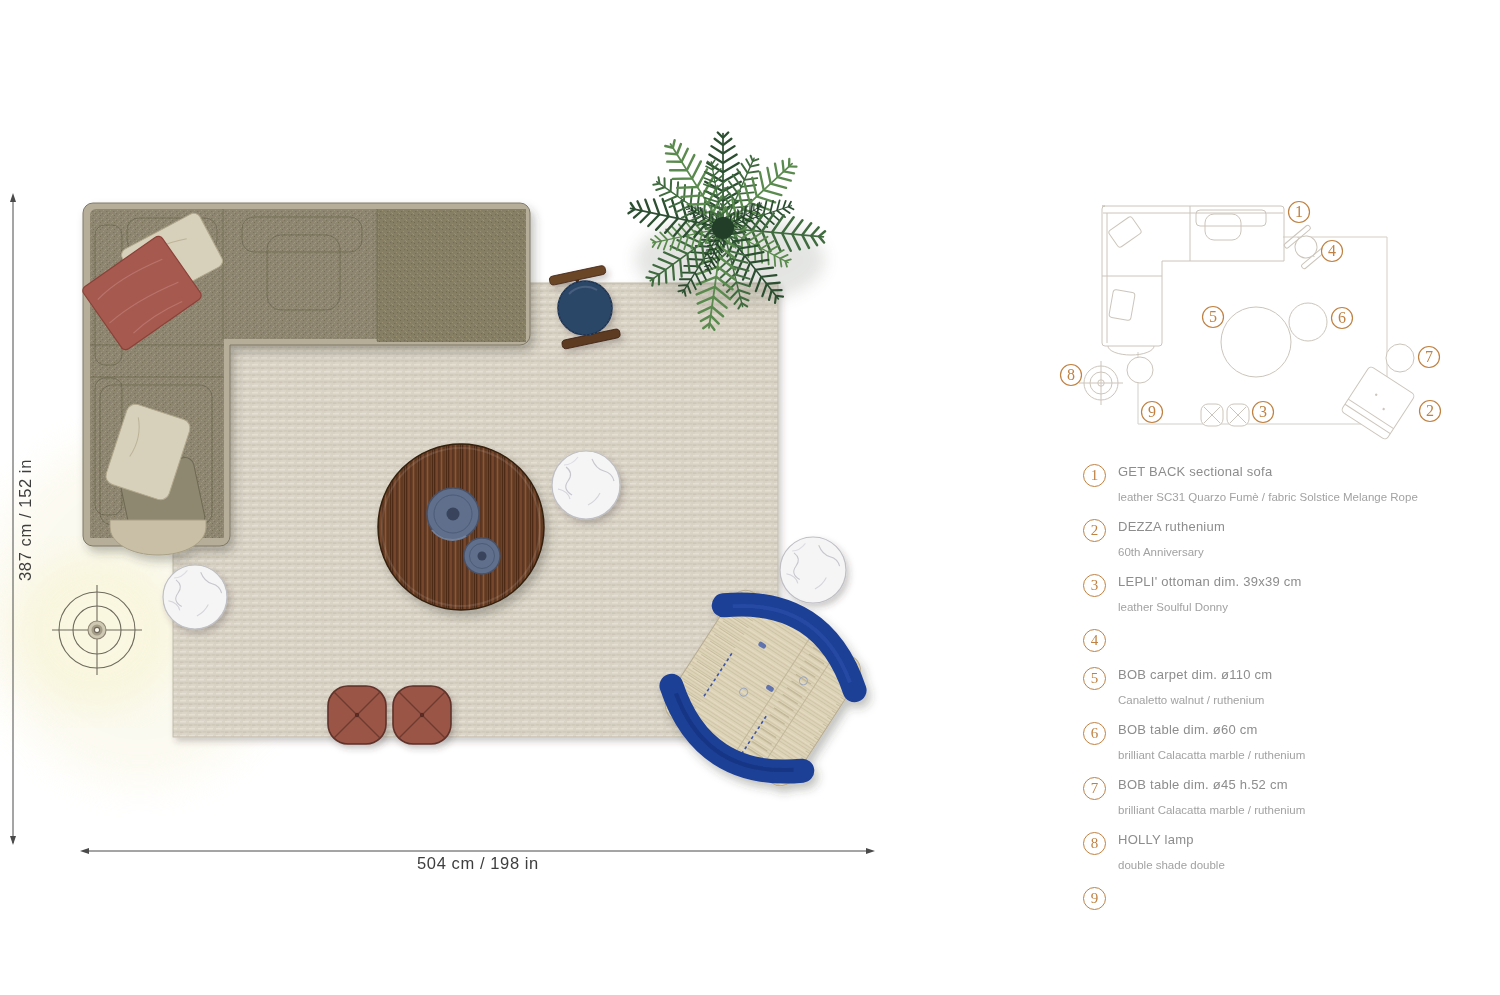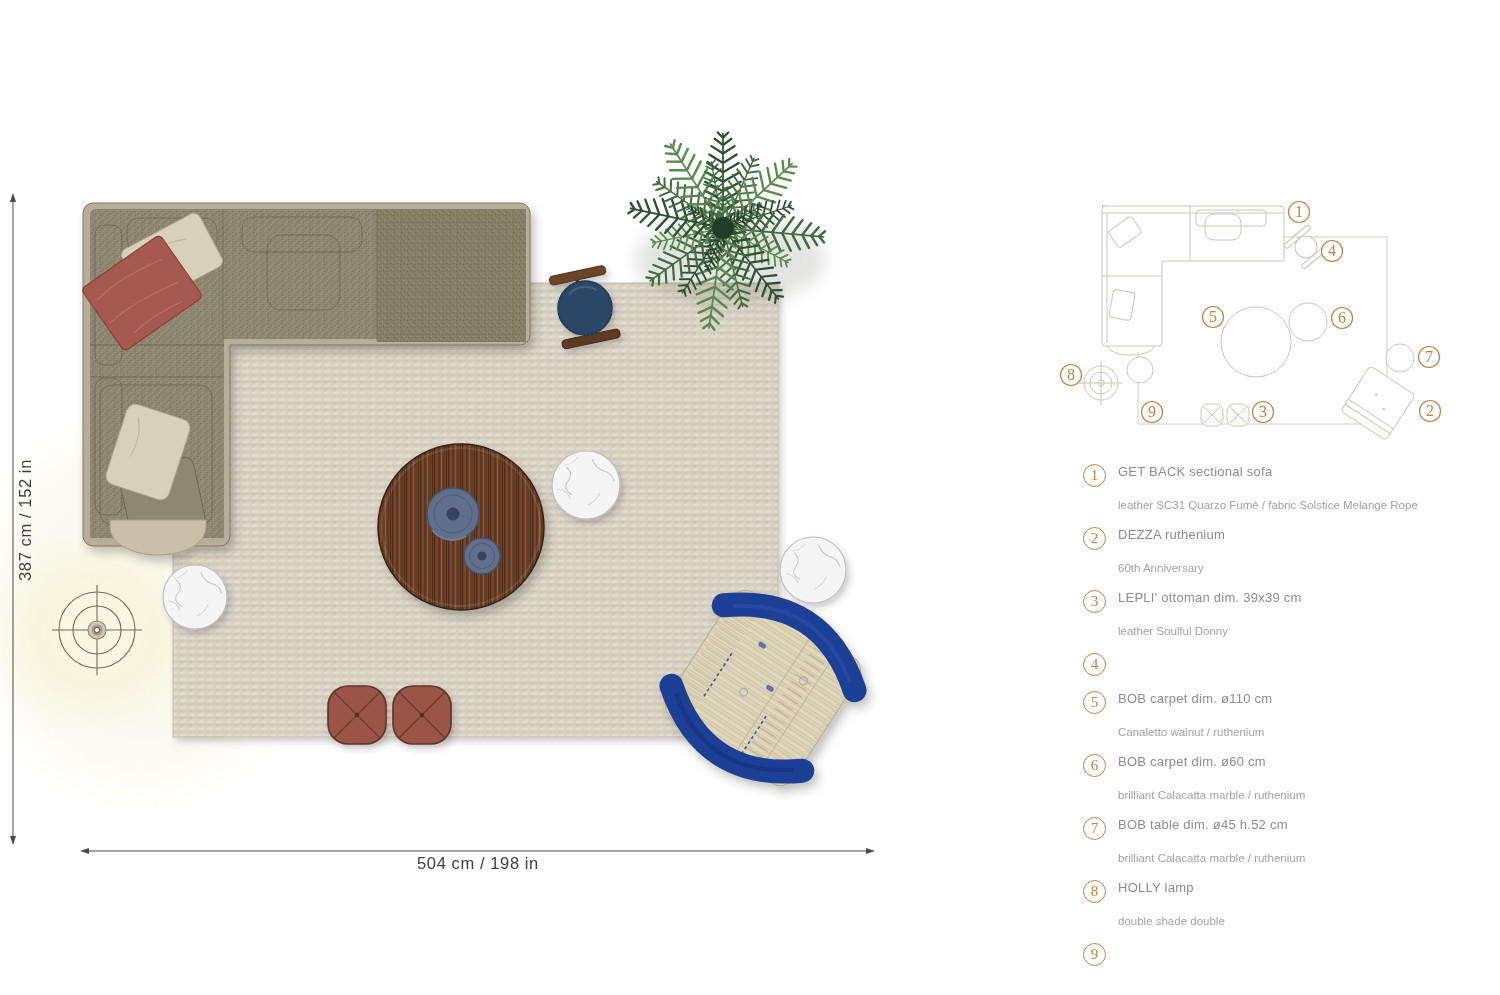--- a/index.html
+++ b/index.html
@@ -8,21 +8,21 @@
   svg.layer{position:absolute;left:0;top:0;}
   .dim{font-family:"Liberation Sans",sans-serif;font-size:16.5px;fill:#3e3e3e;letter-spacing:.6px;}
   .co-num{font-family:"Liberation Serif",serif;font-size:16px;fill:#c08243;}
   .legend{position:absolute;left:1083px;top:462px;width:410px;}
   .lrow{display:flex;align-items:flex-start;margin-bottom:13px;}
   .lnum{flex:0 0 auto;width:21px;height:21px;border:1.4px solid #c08243;border-radius:50%;
         color:#c08243;font-family:"Liberation Serif",serif;font-size:15px;line-height:21px;
         text-align:center;margin-right:12px;margin-top:2px;}
   .ltxt{display:flex;flex-direction:column;}
   .ltitle{font-size:13px;color:#8d8d8d;letter-spacing:.25px;line-height:19px;}
-  .lsub{font-size:11.5px;color:#a2a2a2;line-height:14px;margin-top:17px;}
+  .lsub{font-size:11.5px;color:#a2a2a2;line-height:14px;margin-top:9px;}
 </style>
 </head>
 <body>
 
 <div class="canvas">
 
 <svg class="layer" width="1500" height="995" viewBox="0 0 1500 995">
   <defs>
     <pattern id="rug" width="9" height="7" patternUnits="userSpaceOnUse">
       <rect width="9" height="7" fill="#d8d2c5"></rect>
@@ -387,21 +387,21 @@
     <div class="lrow">
       <div class="lnum">5</div>
       <div class="ltxt">
         <div class="ltitle">BOB carpet dim. ø110 cm</div>
         <div class="lsub">Canaletto walnut / ruthenium</div>
       </div>
     </div>
     <div class="lrow">
       <div class="lnum">6</div>
       <div class="ltxt">
-        <div class="ltitle">BOB carpet dim. ø60 cm</div>
+        <div class="ltitle">BOB table dim. ø60 cm</div>
         <div class="lsub">brilliant Calacatta marble / ruthenium</div>
       </div>
     </div>
     <div class="lrow">
       <div class="lnum">7</div>
       <div class="ltxt">
         <div class="ltitle">BOB table dim. ø45 h.52 cm</div>
         <div class="lsub">brilliant Calacatta marble / ruthenium</div>
       </div>
     </div>

